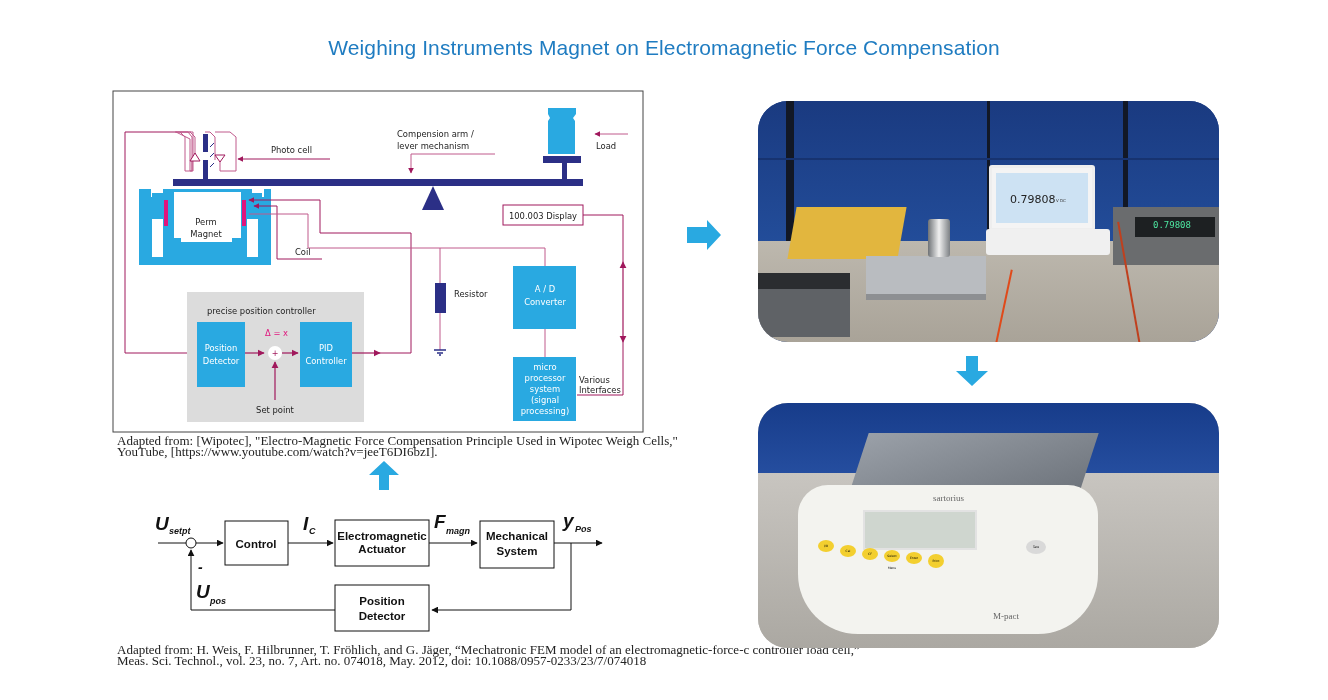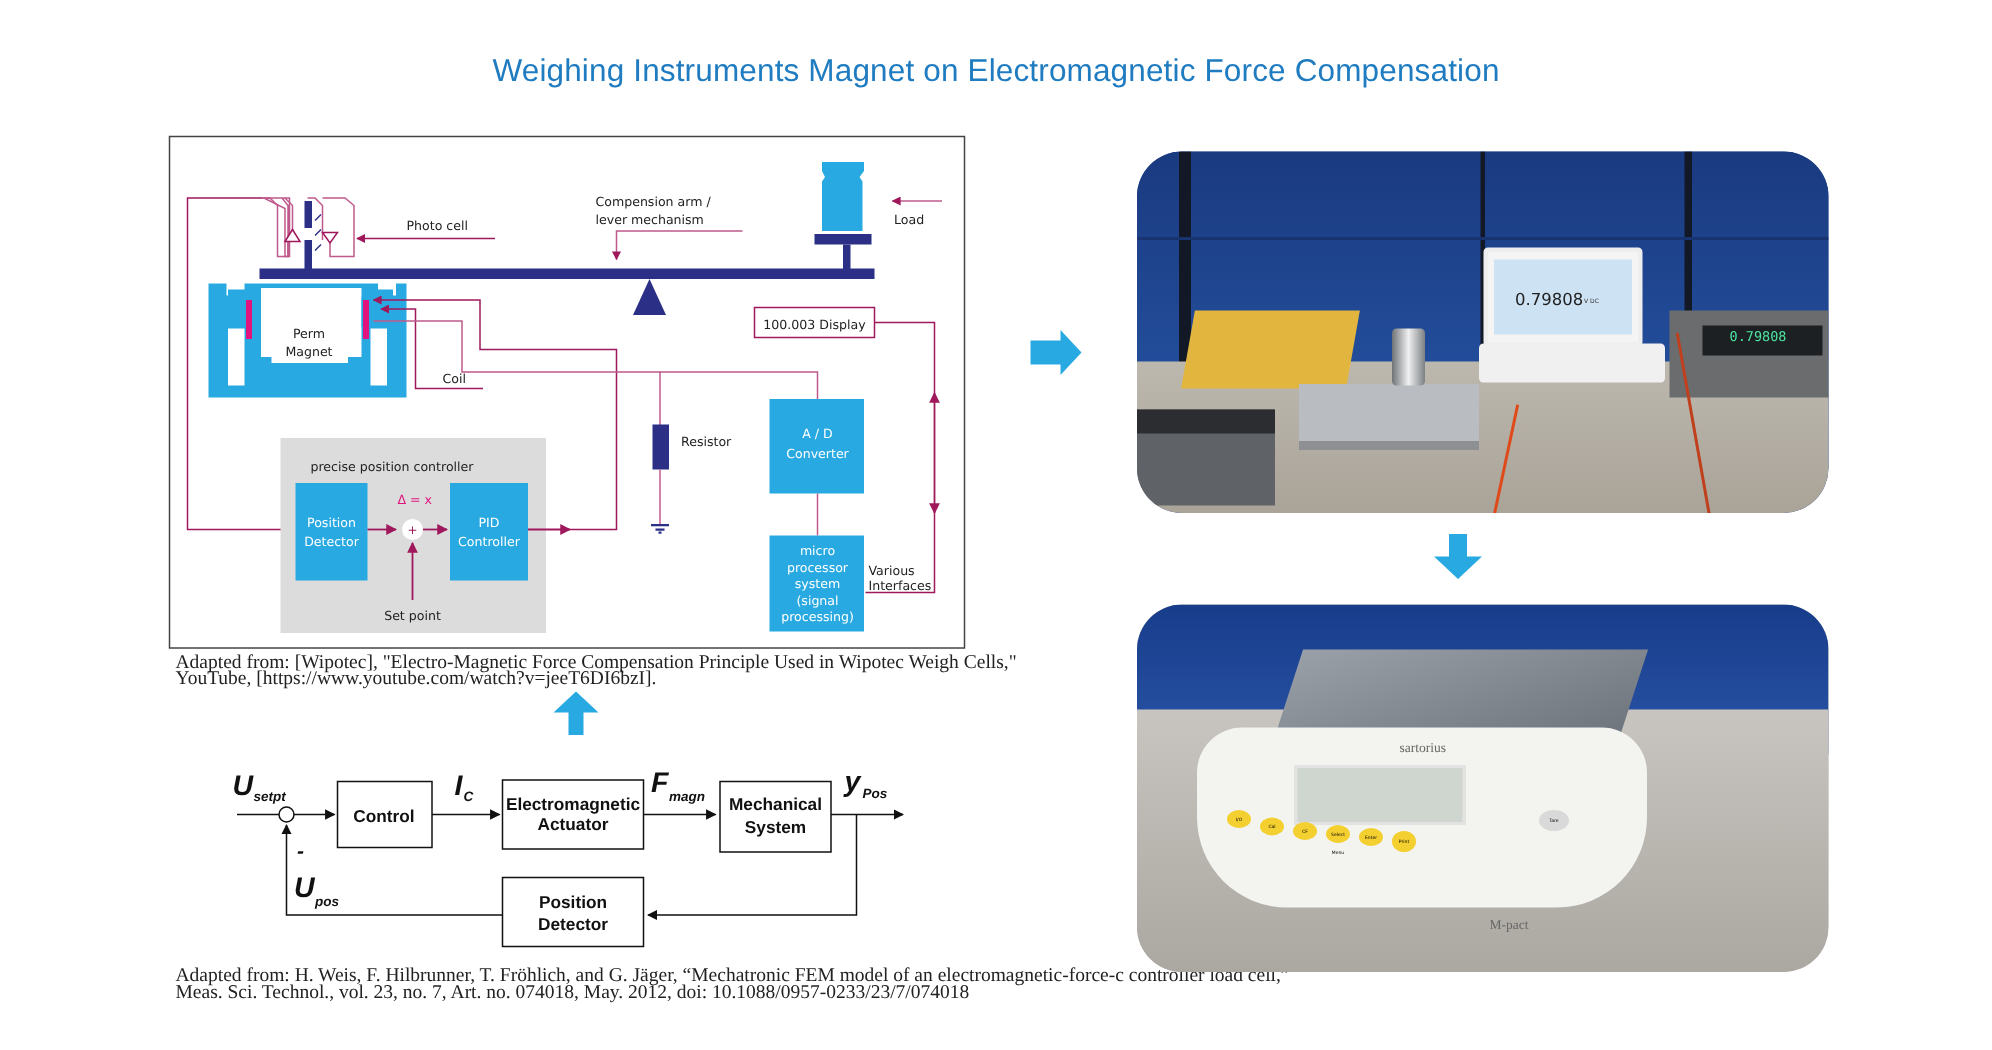--- a/index.html
+++ b/index.html
@@ -201,21 +201,21 @@
     </div>
   </div>
   <div style="position:absolute; left:370px; top:120px; width:2px; height:125px; background:#c0401e; transform:rotate(-10deg);"></div>
   <div style="position:absolute; left:245px; top:168px; width:2px; height:75px; background:#e04a1a; transform:rotate(12deg);"></div>
 </div>
 
 <div class="photo" style="left:758px; top:403px; width:461px; height:245px; background:#b9b6b1;">
   <div style="position:absolute; left:0; top:0; width:461px; height:100px; background:linear-gradient(180deg,#173c8a,#2b55a8);"></div>
   <div style="position:absolute; left:0; top:70px; width:461px; height:175px; background:linear-gradient(180deg,#c8c5c0,#aba8a2);"></div>
   <div style="position:absolute; left:100px; top:30px; width:230px; height:62px; background:linear-gradient(160deg,#9aa0a8,#6d737b); transform:skewX(-18deg); border-bottom:4px solid #c6c9cc;"></div>
-  <div style="position:absolute; left:40px; top:82px; width:300px; height:120px; background:#f3f3ef; border-radius:30px 30px 60px 60px;">
+  <div style="position:absolute; left:40px; top:82px; width:300px; height:149px; background:#f3f3ef; border-radius:30px 30px 60px 60px;">
     <div style="position:absolute; left:65px; top:25px; width:110px; height:36px; background:#cfd6cf; border:2px solid #e2e2e2;"></div>
     <span style="position:absolute; left:135px; top:8px; font-family:'Liberation Serif',serif; font-size:9px; color:#666;">sartorius</span>
     <span style="position:absolute; left:195px; top:90px; font-family:'Liberation Serif',serif; font-size:9px; color:#666;margin-top:36px;">M-pact</span>
     <div style="position:absolute; left:20px; top:55px; display:flex; gap:6px;">
       <span style="display:inline-block; width:16px; height:12px; border-radius:50%; background:#f3cf2f; font-size:3px; text-align:center; line-height:12px;">I/O</span>
       <span style="display:inline-block; width:16px; height:12px; border-radius:50%; background:#f3cf2f; font-size:3px; text-align:center; line-height:12px; margin-top:5px;">Cal</span>
       <span style="display:inline-block; width:16px; height:12px; border-radius:50%; background:#f3cf2f; font-size:3px; text-align:center; line-height:12px; margin-top:8px;">CF</span>
       <span style="display:inline-block; width:16px; height:12px; border-radius:50%; background:#f3cf2f; font-size:3px; text-align:center; line-height:12px; margin-top:10px;">Select Menu</span>
       <span style="display:inline-block; width:16px; height:12px; border-radius:50%; background:#f3cf2f; font-size:3px; text-align:center; line-height:12px; margin-top:12px;">Enter</span>
       <span style="display:inline-block; width:16px; height:14px; border-radius:50%; background:#f3cf2f; font-size:3px; text-align:center; line-height:14px; margin-top:14px;">Print</span>

